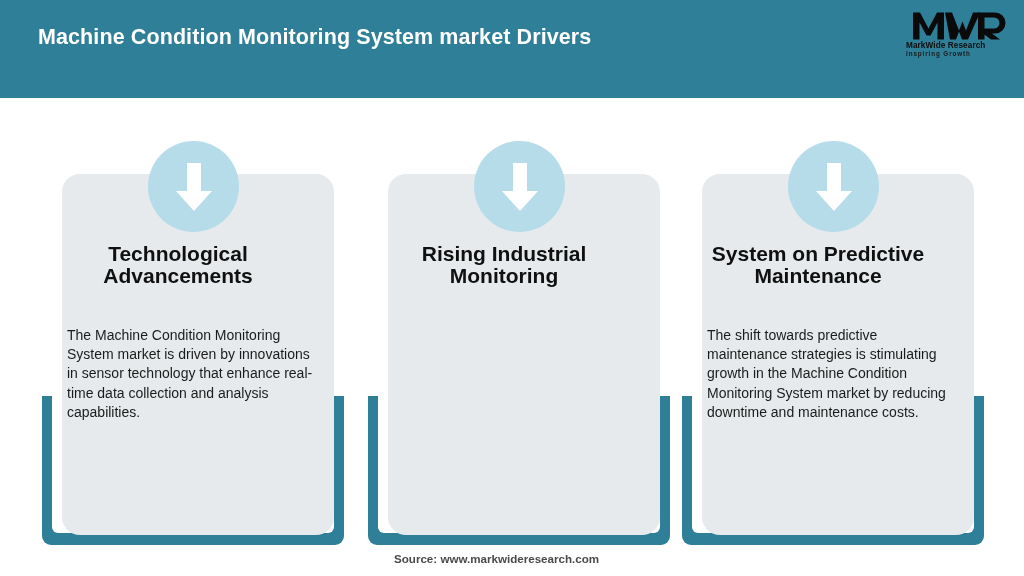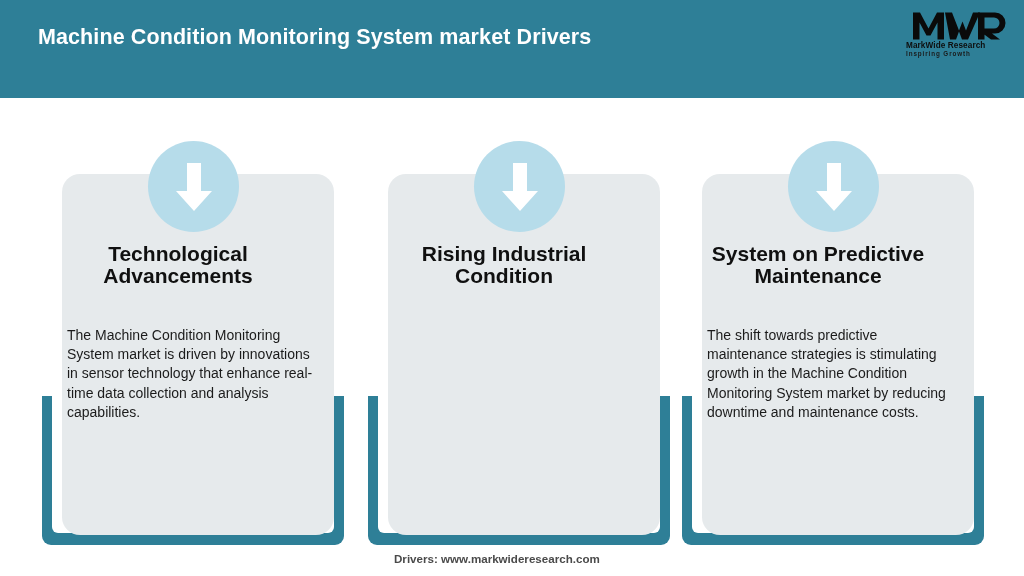--- a/index.html
+++ b/index.html
@@ -224,34 +224,34 @@
   <div class="card-group g1">
     <div class="card-bracket">
       <div class="card-bracket-inner"></div>
     </div>
     <div class="card-panel"></div>
     <div class="card-icon">
       <svg width="44" height="52" viewBox="0 0 44 52" xmlns="http://www.w3.org/2000/svg">
         <polygon fill="#ffffff" points="15,2 29,2 29,30 40,30 22,50 4,30 15,30"></polygon>
       </svg>
     </div>
-    <div class="card-title">Rising Industrial Condition</div>
+    <div class="card-title">Rising Industrial Monitoring</div>
   </div>
 
   <div class="card-group g2">
     <div class="card-bracket">
       <div class="card-bracket-inner"></div>
     </div>
     <div class="card-panel"></div>
     <div class="card-icon">
       <svg width="44" height="52" viewBox="0 0 44 52" xmlns="http://www.w3.org/2000/svg">
         <polygon fill="#ffffff" points="15,2 29,2 29,30 40,30 22,50 4,30 15,30"></polygon>
       </svg>
     </div>
     <div class="card-title">System on Predictive Maintenance</div>
     <div class="card-body">The shift towards predictive maintenance strategies is stimulating growth in the Machine Condition Monitoring System market by reducing downtime and maintenance costs.</div>
   </div>
 
 </div>
 
 <div id="footer">
-  <div id="source-text">Drivers: www.markwideresearch.com</div>
+  <div id="source-text">Source: www.markwideresearch.com</div>
 </div>
 
 </body></html>

